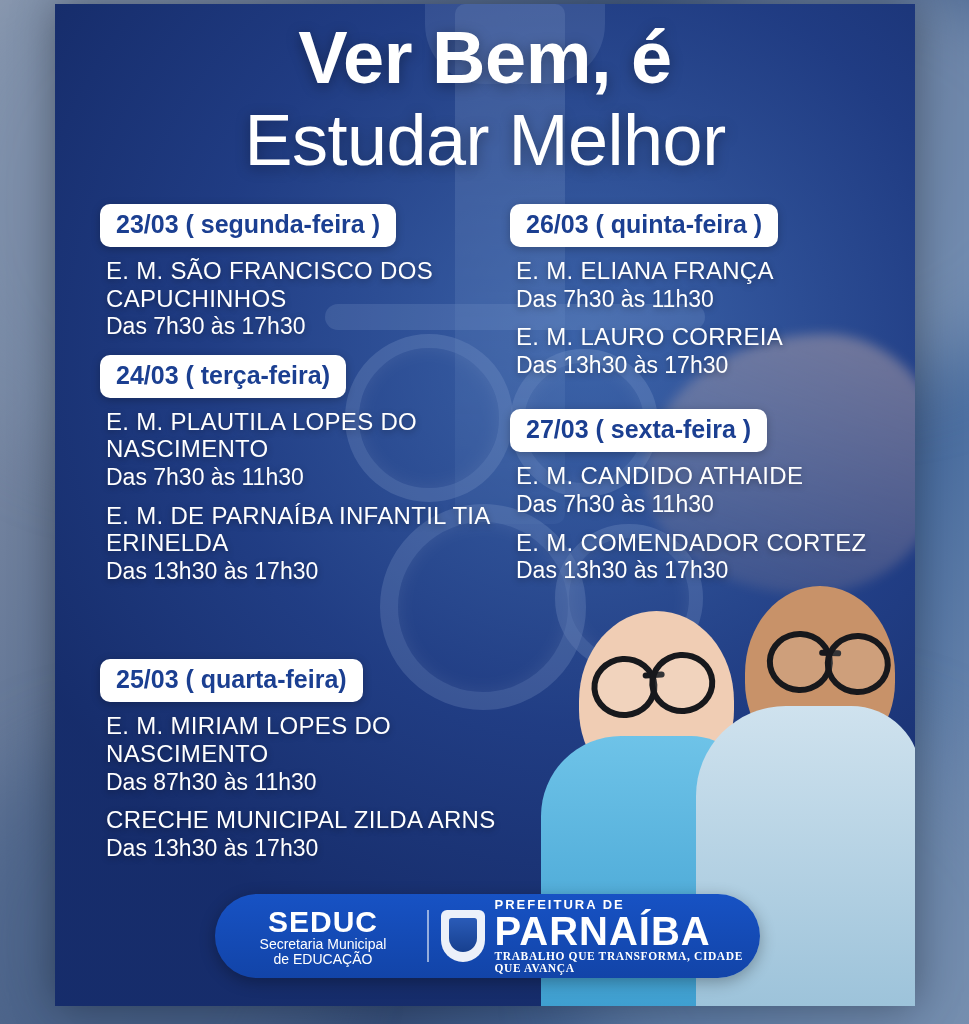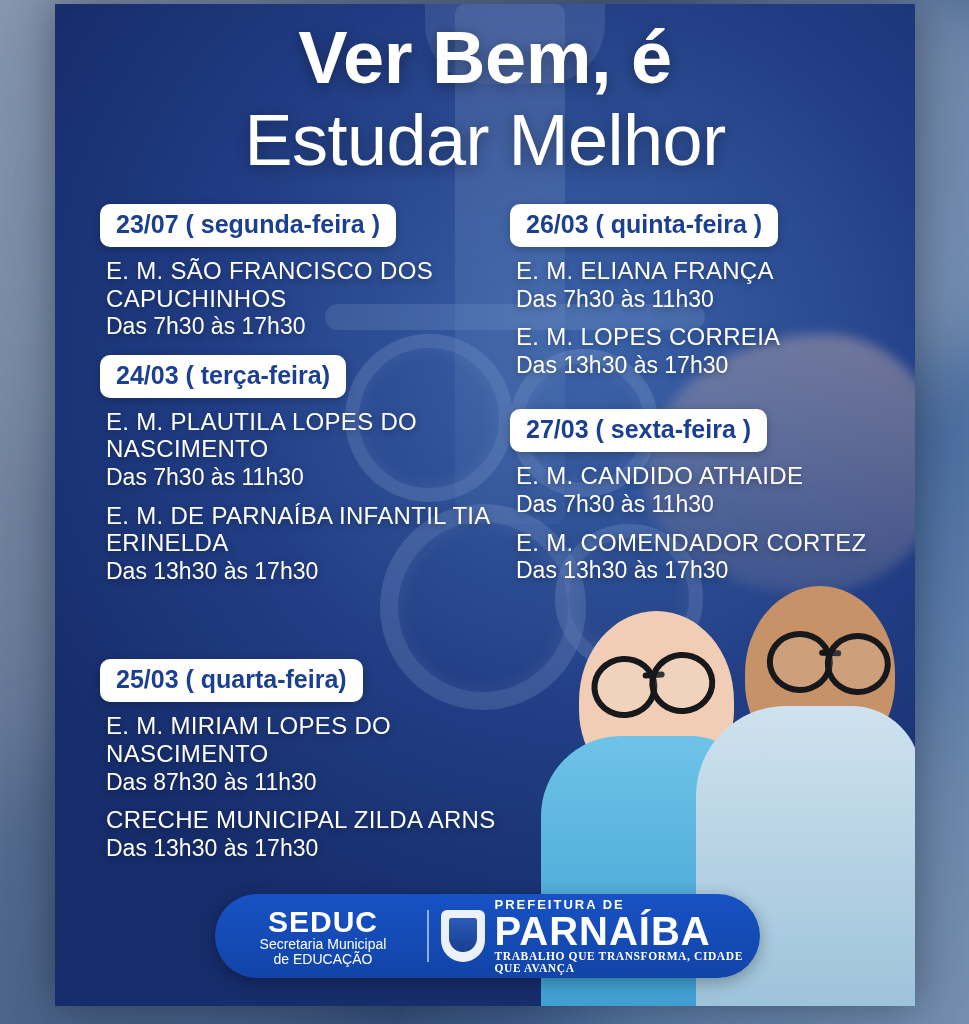--- a/index.html
+++ b/index.html
@@ -273,21 +273,21 @@
     <div class="headline">
       <span class="l1">Ver Bem, é</span>
       <span class="l2">Estudar Melhor</span>
     </div>
 
     <div class="cols">
 
       <div class="col col-left">
 
         <div class="block b1">
-          <div class="date-pill">23/07 ( segunda-feira )</div>
+          <div class="date-pill">23/03 ( segunda-feira )</div>
           <div class="entry">
             <div class="school">E. M. SÃO FRANCISCO DOS CAPUCHINHOS</div>
             <div class="hours">Das 7h30 às 17h30</div>
           </div>
         </div>
 
         <div class="block b2">
           <div class="date-pill">24/03 ( terça-feira)</div>
           <div class="entry">
             <div class="school">E. M. PLAUTILA LOPES DO NASCIMENTO</div>
@@ -315,21 +315,21 @@
 
       <div class="col col-right">
 
         <div class="block r1">
           <div class="date-pill">26/03 ( quinta-feira )</div>
           <div class="entry">
             <div class="school">E. M. ELIANA FRANÇA</div>
             <div class="hours">Das 7h30 às 11h30</div>
           </div>
           <div class="entry">
-            <div class="school">E. M. LOPES CORREIA</div>
+            <div class="school">E. M. LAURO CORREIA</div>
             <div class="hours">Das 13h30 às 17h30</div>
           </div>
         </div>
 
         <div class="block">
           <div class="date-pill">27/03 ( sexta-feira )</div>
           <div class="entry">
             <div class="school">E. M. CANDIDO ATHAIDE</div>
             <div class="hours">Das 7h30 às 11h30</div>
           </div>

